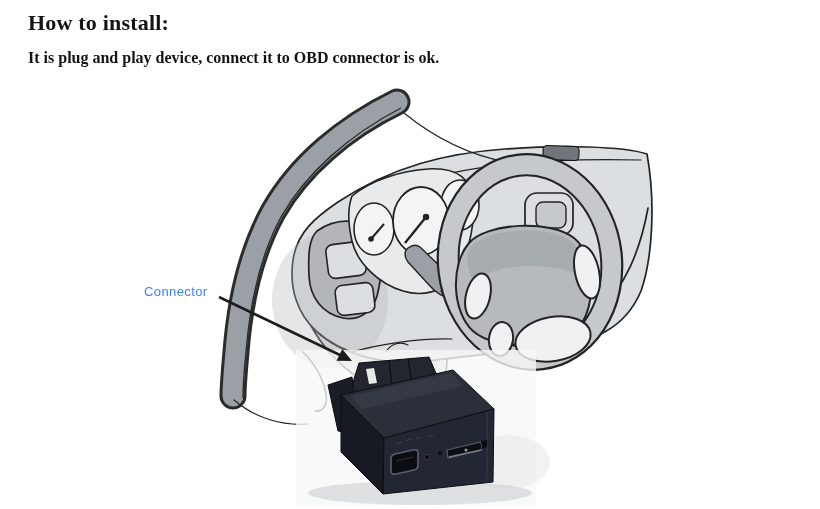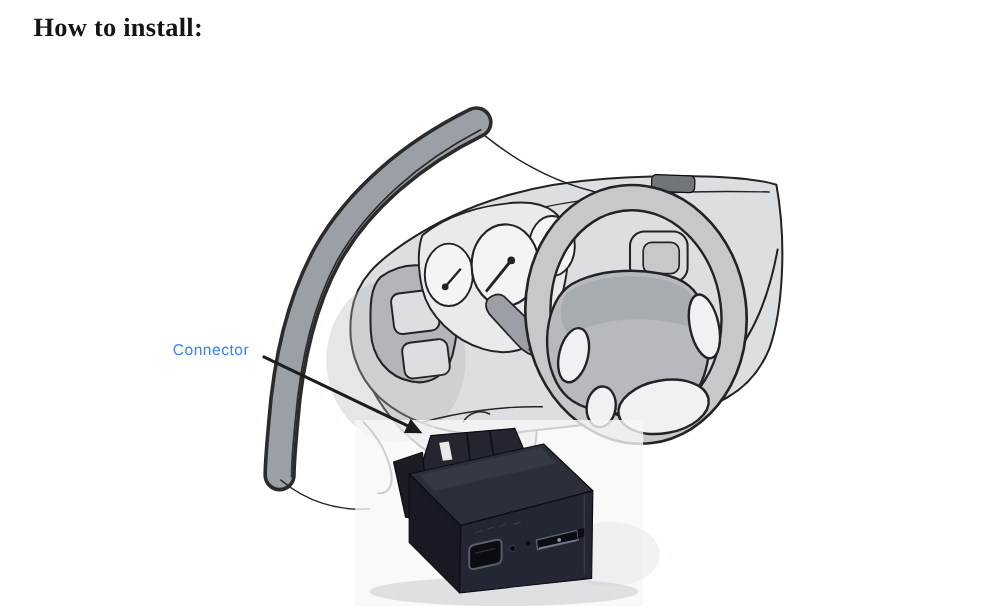--- a/index.html
+++ b/index.html
@@ -42,20 +42,21 @@
   .d-side  { fill:var(--device-side,#171a22); }
   .d-edge  { stroke:var(--device-outline,#0b0d12); stroke-width:1; stroke-linejoin:round; }
   .d-port  { fill:#0b0d12; stroke:var(--port-outline,#5a5f6a); }
 </style>
 </head>
 <body>
 
 <div class="page">
 
   <div class="title">How to install:</div>
+  <div class="subtitle">It is plug and play device, connect it to OBD connector is ok.</div>
 
   <svg class="scene" width="820" height="509" viewBox="0 0 820 509">
 
     <g>
       <path class="f-light outlined" d="M 297,290 C 310,340 345,378 390,393 C 423,403 446,386 447,363 C 448,345 436,338 420,340 C 380,346 330,322 297,290 Z"></path>
     </g>
 
     <g>
       <path class="f-light outlined" d="M 338,202 C 392,166 448,153 505,149 C 562,145 622,146 647,154 C 656,204 652,260 641,291 C 625,329 593,342 553,346 C 503,353 455,357 428,361 C 385,367 341,354 316,331 C 297,313 289,288 293,260 C 297,232 316,217 338,202 Z"></path>
       <ellipse cx="330" cy="300" rx="58" ry="68" fill="var(--dash-dark,#b2b6ba)" opacity="0.35"></ellipse>

